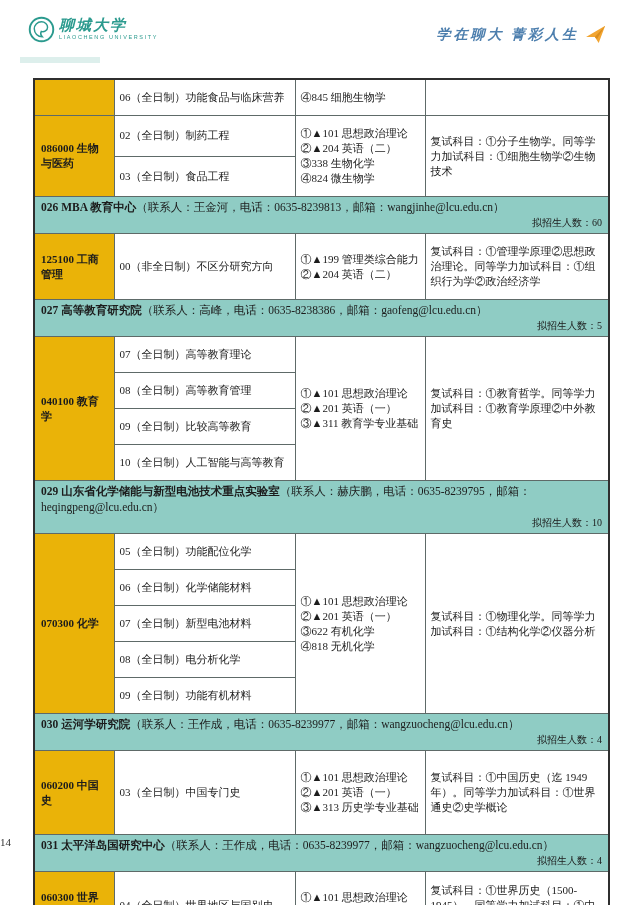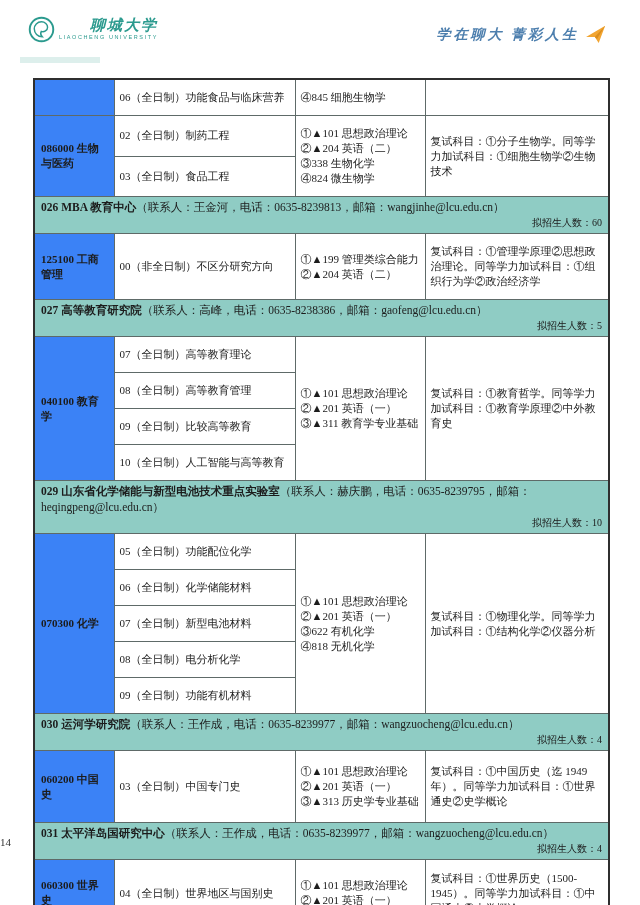--- a/index.html
+++ b/index.html
@@ -2,37 +2,37 @@
 <html><head>
 <meta charset="utf-8">
 <style>
   html,body{margin:0;padding:0;}
   body{
     width:640px;height:905px;background:#ffffff;position:relative;
     font-family:"Liberation Serif","DejaVu Serif",serif;color:#1c1c1c;
     overflow:hidden;
   }
   
-  .logo{position:absolute;left:28px;top:16px;display:flex;align-items:center;gap:4px;text-align:right;}
+  .logo{position:absolute;left:28px;top:16px;display:flex;align-items:center;gap:4px;}
   .logo-circle{width:27px;height:27px;flex:0 0 auto;}
   .logo-text{display:flex;flex-direction:column;line-height:1;}
   .logo-cn{color:#2b9a8e;font-size:15px;font-weight:bold;font-style:italic;letter-spacing:2px;}
   .logo-en{color:#2b9a8e;font-size:5.5px;letter-spacing:1.6px;margin-top:2px;font-family:"Liberation Sans",sans-serif;}
   .accent-strip{position:absolute;left:20px;top:57px;width:80px;height:6px;background:#ddefec;}
   .slogan{position:absolute;right:32px;top:24px;display:flex;align-items:center;gap:5px;}
   .slogan-text{color:#4d7fae;font-size:14px;font-weight:bold;font-style:italic;letter-spacing:3px;}
   .plane{width:24px;height:22px;transform:rotate(-6deg);}
   
   table.adm{
     position:absolute;left:33px;top:78px;width:575px;
     border-collapse:collapse;table-layout:fixed;
     font-size:11px;line-height:15px;border:2px solid #2f2f2f;
   }
   td{border:1px solid #5e6a68;padding:10px 5px;vertical-align:middle;overflow:hidden;}
-  td.prog{background:#3b82f6;font-weight:bold;padding-left:6px;}
+  td.prog{background:#eab308;font-weight:bold;padding-left:6px;}
   td.exam{white-space:pre-line;}
   td.section{background:#8fccc4;padding:2px 6px;vertical-align:top;font-size:11.5px;line-height:16px;}
   .section .t{font-weight:bold;margin-top:20px;}
   .section .c{font-weight:normal;}
   .section .q{padding-left:26px;font-weight:normal;font-size:10px;text-align:right;}
   
   .pagenum{position:absolute;left:0;right:0;top:836px;font-size:11px;color:#333;}
 </style>
 </head>
 <body>
@@ -150,21 +150,21 @@
   <tr style="height:29px">
         <td>09（全日制）功能有机材料</td>
       </tr>
 
   <tr>
     <td class="section" colspan="4">
       <div><span class="t">030 运河学研究院</span><span class="c">（联系人：王作成，电话：0635-8239977，邮箱：wangzuocheng@lcu.edu.cn）</span></div>
       <div class="q">拟招生人数：4</div>
     </td>
   </tr>
-  <tr style="height:72px">
+  <tr style="height:84px">
     <td class="prog">060200 中国史</td>
     <td>03（全日制）中国专门史</td>
     <td class="exam">①▲101 思想政治理论
 ②▲201 英语（一）
 ③▲313 历史学专业基础</td>
     <td>复试科目：①中国历史（迄 1949 年）。同等学力加试科目：①世界通史②史学概论</td>
   </tr>
 
   <tr>
     <td class="section" colspan="4">

